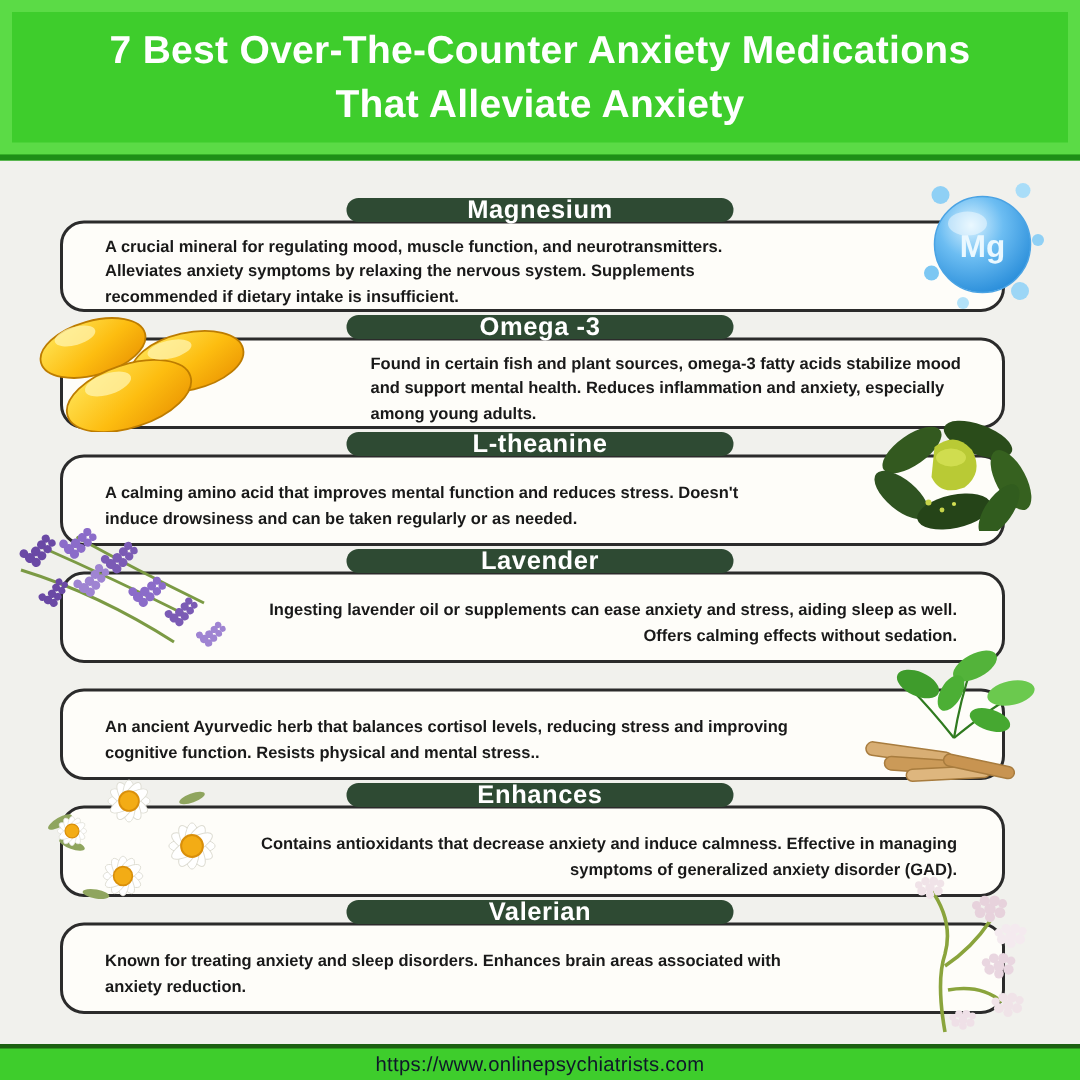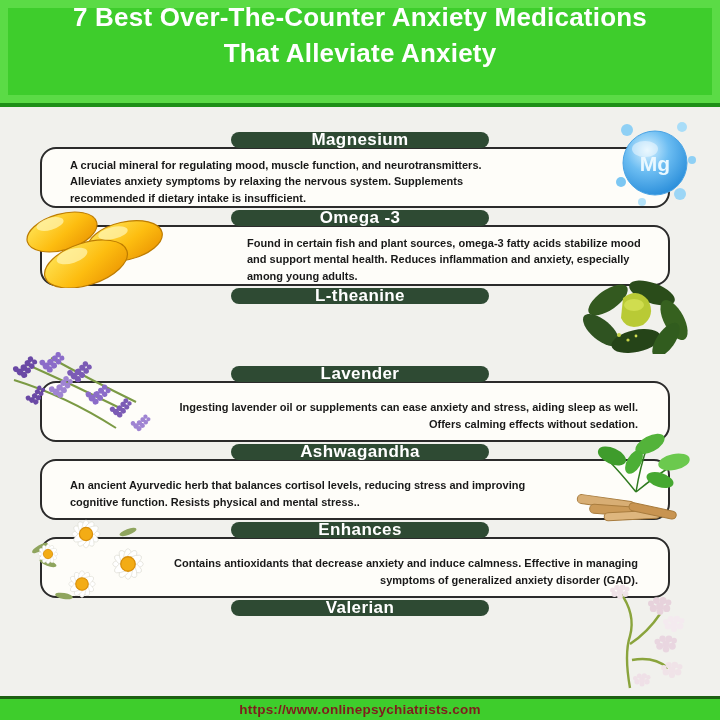--- a/index.html
+++ b/index.html
@@ -13,21 +13,21 @@
     overflow: hidden;
   }
   
   .header {
     position: absolute; top: 0; left: 0; right: 0;
     height: 107px;
     background: #3ecd2c;
     box-shadow: inset 0 0 0 8px #5bdb46;
     border-bottom: 4px solid #1e8f17;
     display: flex; flex-direction: column;
-    align-items: center; 
+    align-items: center; justify-content: center;
     text-align: center;
   }
   .header h1 {
     color: #ffffff;
     font-size: 26px;
     font-weight: 800;
     line-height: 1.38;
     letter-spacing: .2px;
   }
   .header h1 span { display: block; }
@@ -71,22 +71,22 @@
   .r6 .img { right: 28px;  top: -16px; }
   
   .footer {
     position: absolute; left: 0; right: 0; bottom: 0;
     height: 24px;
     background: #3ecd2c;
     border-top: 3px solid #1c6011;
     display: flex; align-items: center; justify-content: center;
   }
   .footer a {
-    color: #7f1d1d;
-    font-size: 13.5px; font-weight: 700;
+    color: #0f172a;
+    font-size: 13.5px; font-weight: 400;
     text-decoration: none;
     letter-spacing: .2px;
   }
 </style>
 </head>
 <body>
 
 <div class="page">
 
   <header class="header">
@@ -149,20 +149,23 @@
         </g>
         <ellipse cx="40" cy="14" rx="14" ry="6" fill="#fff6b8" opacity=".7" transform="rotate(-16 40 14)"></ellipse>
         <ellipse cx="103" cy="23" rx="15" ry="6" fill="#fff6b8" opacity=".7" transform="rotate(-13 103 23)"></ellipse>
         <ellipse cx="62" cy="46" rx="16" ry="7" fill="#fff6b8" opacity=".7" transform="rotate(-18 62 46)"></ellipse>
       </svg>
     </section>
 
     <section class="row r2">
       <div class="pill">
         <span>L-theanine</span>
+      </div>
+      <div class="box">
+        <p class="desc pad-right">A calming amino acid that improves mental function and reduces stress. Doesn't induce drowsiness and can be taken regularly or as needed.</p>
       </div>
       <svg class="img" width="118" height="74" viewBox="0 0 118 74">
         <ellipse cx="32" cy="20" rx="23" ry="10" fill="#33591f" transform="rotate(-35 32 20)"></ellipse>
         <ellipse cx="76" cy="13" rx="24" ry="10" fill="#2a4c1a" transform="rotate(20 76 13)"></ellipse>
         <ellipse cx="98" cy="40" rx="22" ry="10" fill="#36611f" transform="rotate(62 98 40)"></ellipse>
         <ellipse cx="25" cy="50" rx="22" ry="10" fill="#2f5321" transform="rotate(40 25 50)"></ellipse>
         <ellipse cx="60" cy="61" rx="25" ry="11" fill="#254418" transform="rotate(-12 60 61)"></ellipse>
         <ellipse cx="90" cy="60" rx="20" ry="9" fill="#315c1e" transform="rotate(-55 90 60)"></ellipse>
         <path d="M47 18 Q61 7 72 20 Q80 35 67 45 Q51 51 45 38 Z" fill="#b9ca35"></path>
         <ellipse cx="58" cy="25" rx="10" ry="6" fill="#d3e054" opacity=".85"></ellipse>
@@ -203,23 +206,20 @@
         <use href="#lsprig" fill="#7b5bb5" transform="translate(78 26) rotate(-14)"></use>
         <use href="#lsprig" fill="#9f84d2" transform="translate(60 42) rotate(-20)"></use>
         <use href="#lsprig" fill="#8b6cc9" transform="translate(96 48) rotate(-8)"></use>
         <use href="#lsprig" fill="#7b5bb5" transform="translate(120 62) rotate(-16) scale(.9)"></use>
         <use href="#lsprig" fill="#6a49a5" transform="translate(36 50) rotate(-26) scale(.85)"></use>
         <use href="#lsprig" fill="#9f84d2" transform="translate(140 76) rotate(-12) scale(.8)"></use>
       </svg>
     </section>
 
     <section class="row r4">
-      <div class="pill">
-        <span>Ashwagandha</span>
-      </div>
       <div class="box">
         <p class="desc pad-right">An ancient Ayurvedic herb that balances cortisol levels, reducing stress and improving cognitive function. Resists physical and mental stress..</p>
       </div>
       <svg class="img" width="132" height="94" viewBox="0 0 132 94">
         <g stroke="#2f7a1f" stroke-width="1.5" fill="none">
           <path d="M66 60 Q70 35 78 12"></path>
           <path d="M66 60 Q50 40 38 28"></path>
           <path d="M66 60 Q88 42 102 34"></path>
         </g>
         <ellipse cx="80" cy="12" rx="16" ry="8" fill="#53b33a" transform="rotate(-28 80 12)"></ellipse>
@@ -267,20 +267,23 @@
         <use href="#daisy" transform="translate(104 56) scale(1.1)"></use>
         <use href="#daisy" transform="translate(58 76) scale(.95)"></use>
         <use href="#daisy" transform="translate(24 46) scale(.7)"></use>
       </svg>
     </section>
 
     <section class="row r6">
       <div class="pill">
         <span>Valerian</span>
       </div>
+      <div class="box">
+        <p class="desc pad-right">Known for treating anxiety and sleep disorders. Enhances brain areas associated with anxiety reduction.</p>
+      </div>
       <svg class="img" width="96" height="106" viewBox="0 0 96 106">
         <defs>
           <g id="vcluster">
             <circle cx="0" cy="0" r="3.2"></circle>
               <circle cx="5.5" cy="2" r="3"></circle>
               <circle cx="-5.5" cy="2" r="3"></circle>
             <circle cx="2.5" cy="-4.5" r="3"></circle>
               <circle cx="-3" cy="-4.5" r="2.8"></circle>
               <circle cx="0" cy="4.5" r="2.8"></circle>
             <circle cx="7" cy="-3" r="2.5"></circle>

